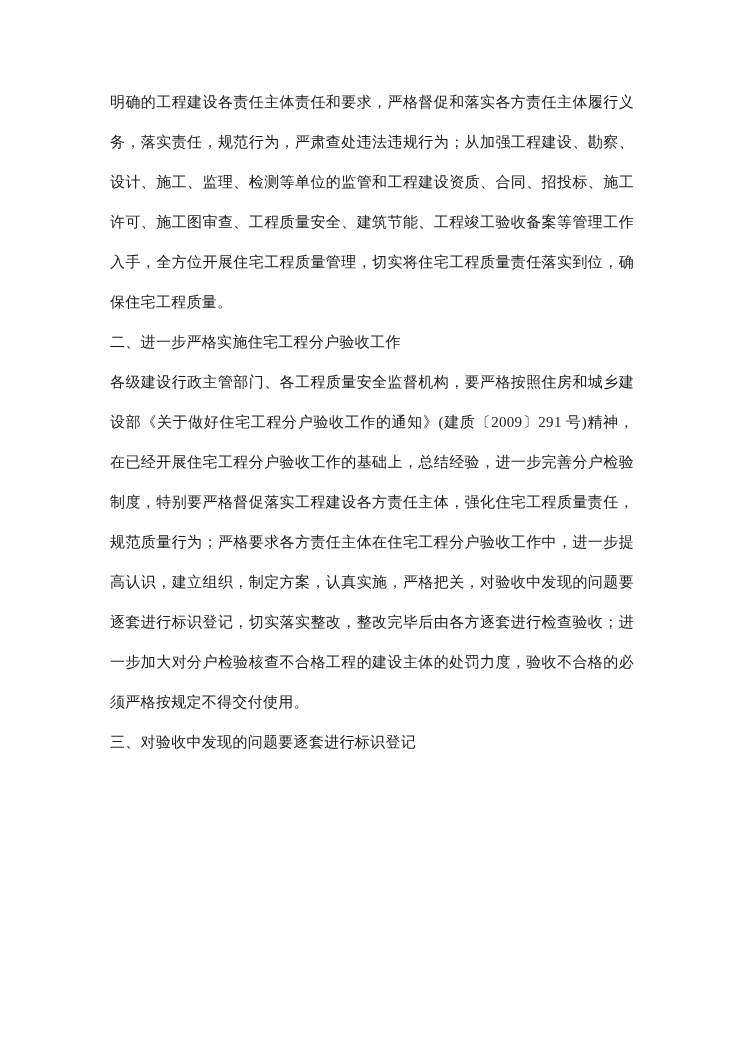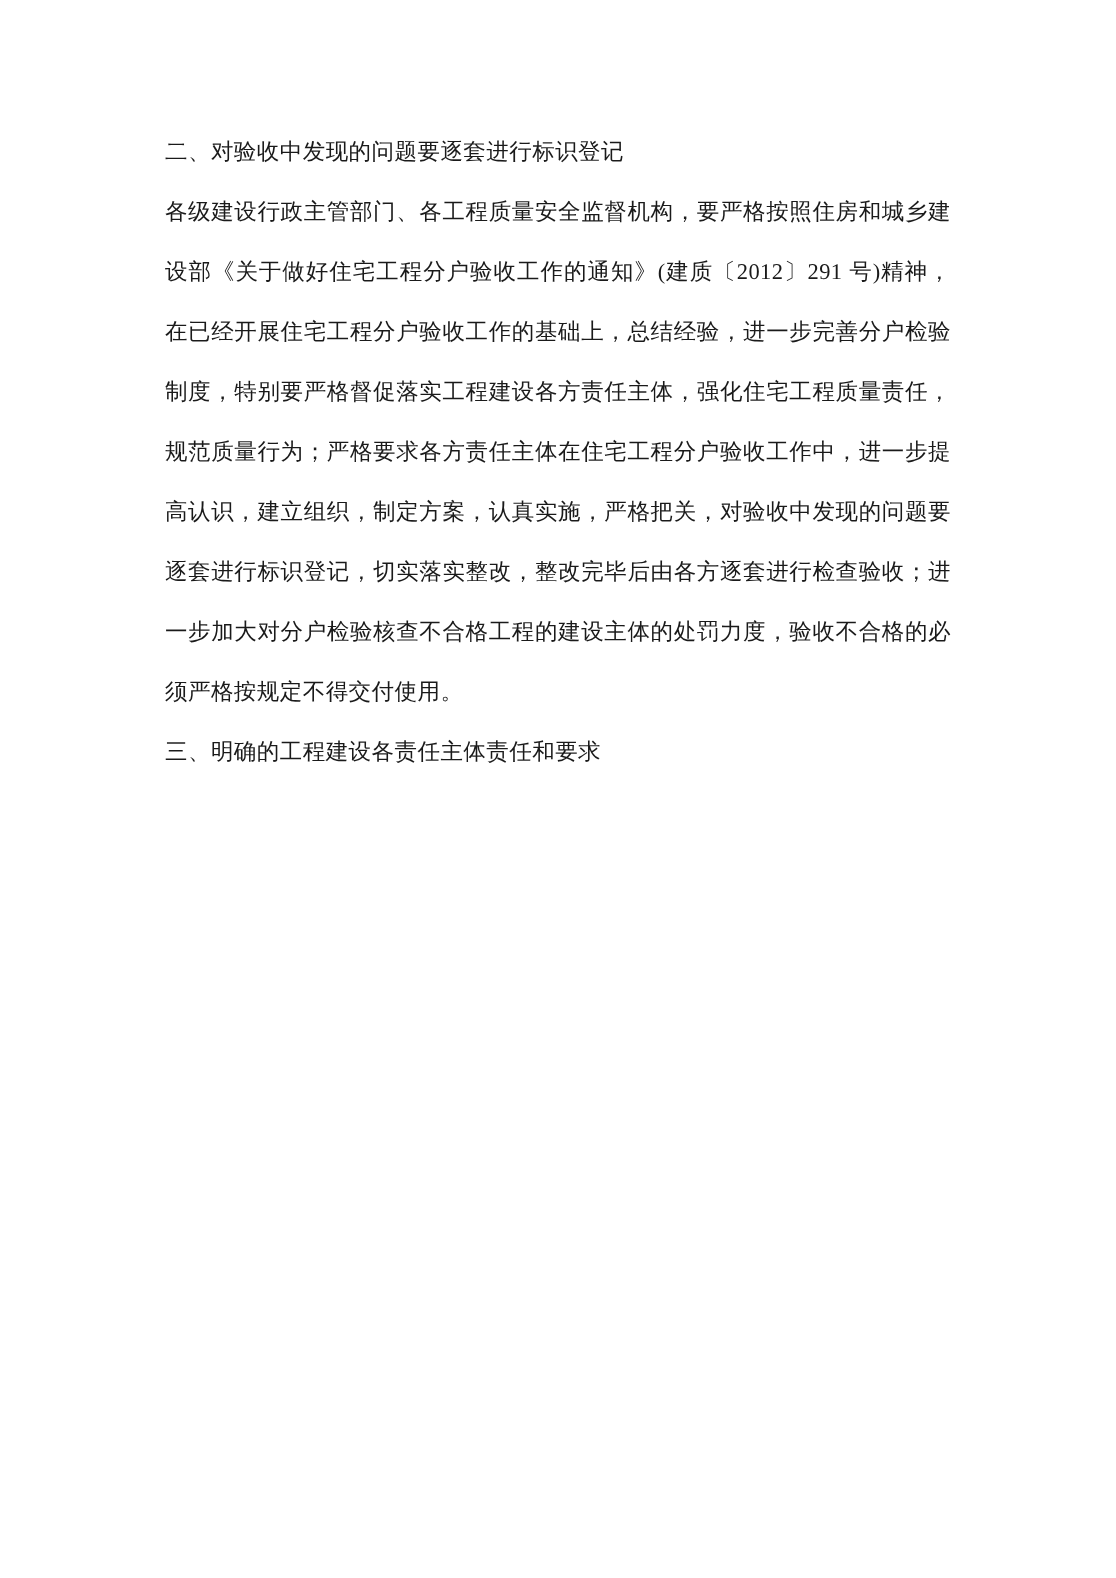--- a/index.html
+++ b/index.html
@@ -30,16 +30,17 @@
       word-break: break-all;
     }
     .heading {
       text-align: left;
     }
   </style>
 </head>
 <body>
 
 <div class="page">
-  <p class="para heading">二、对验收中发现的问题要逐套进行标识登记</p>
-  <p class="para">各级建设行政主管部门、各工程质量安全监督机构，要严格按照住房和城乡建设部《关于做好住宅工程分户验收工作的通知》(建质〔2012〕291 号)精神，在已经开展住宅工程分户验收工作的基础上，总结经验，进一步完善分户检验制度，特别要严格督促落实工程建设各方责任主体，强化住宅工程质量责任，规范质量行为；严格要求各方责任主体在住宅工程分户验收工作中，进一步提高认识，建立组织，制定方案，认真实施，严格把关，对验收中发现的问题要逐套进行标识登记，切实落实整改，整改完毕后由各方逐套进行检查验收；进一步加大对分户检验核查不合格工程的建设主体的处罚力度，验收不合格的必须严格按规定不得交付使用。</p>
-  <p class="para heading">三、明确的工程建设各责任主体责任和要求</p>
+  <p class="para">明确的工程建设各责任主体责任和要求，严格督促和落实各方责任主体履行义务，落实责任，规范行为，严肃查处违法违规行为；从加强工程建设、勘察、设计、施工、监理、检测等单位的监管和工程建设资质、合同、招投标、施工许可、施工图审查、工程质量安全、建筑节能、工程竣工验收备案等管理工作入手，全方位开展住宅工程质量管理，切实将住宅工程质量责任落实到位，确保住宅工程质量。</p>
+  <p class="para heading">二、进一步严格实施住宅工程分户验收工作</p>
+  <p class="para">各级建设行政主管部门、各工程质量安全监督机构，要严格按照住房和城乡建设部《关于做好住宅工程分户验收工作的通知》(建质〔2009〕291 号)精神，在已经开展住宅工程分户验收工作的基础上，总结经验，进一步完善分户检验制度，特别要严格督促落实工程建设各方责任主体，强化住宅工程质量责任，规范质量行为；严格要求各方责任主体在住宅工程分户验收工作中，进一步提高认识，建立组织，制定方案，认真实施，严格把关，对验收中发现的问题要逐套进行标识登记，切实落实整改，整改完毕后由各方逐套进行检查验收；进一步加大对分户检验核查不合格工程的建设主体的处罚力度，验收不合格的必须严格按规定不得交付使用。</p>
+  <p class="para heading">三、对验收中发现的问题要逐套进行标识登记</p>
 </div>
 
 </body></html>

